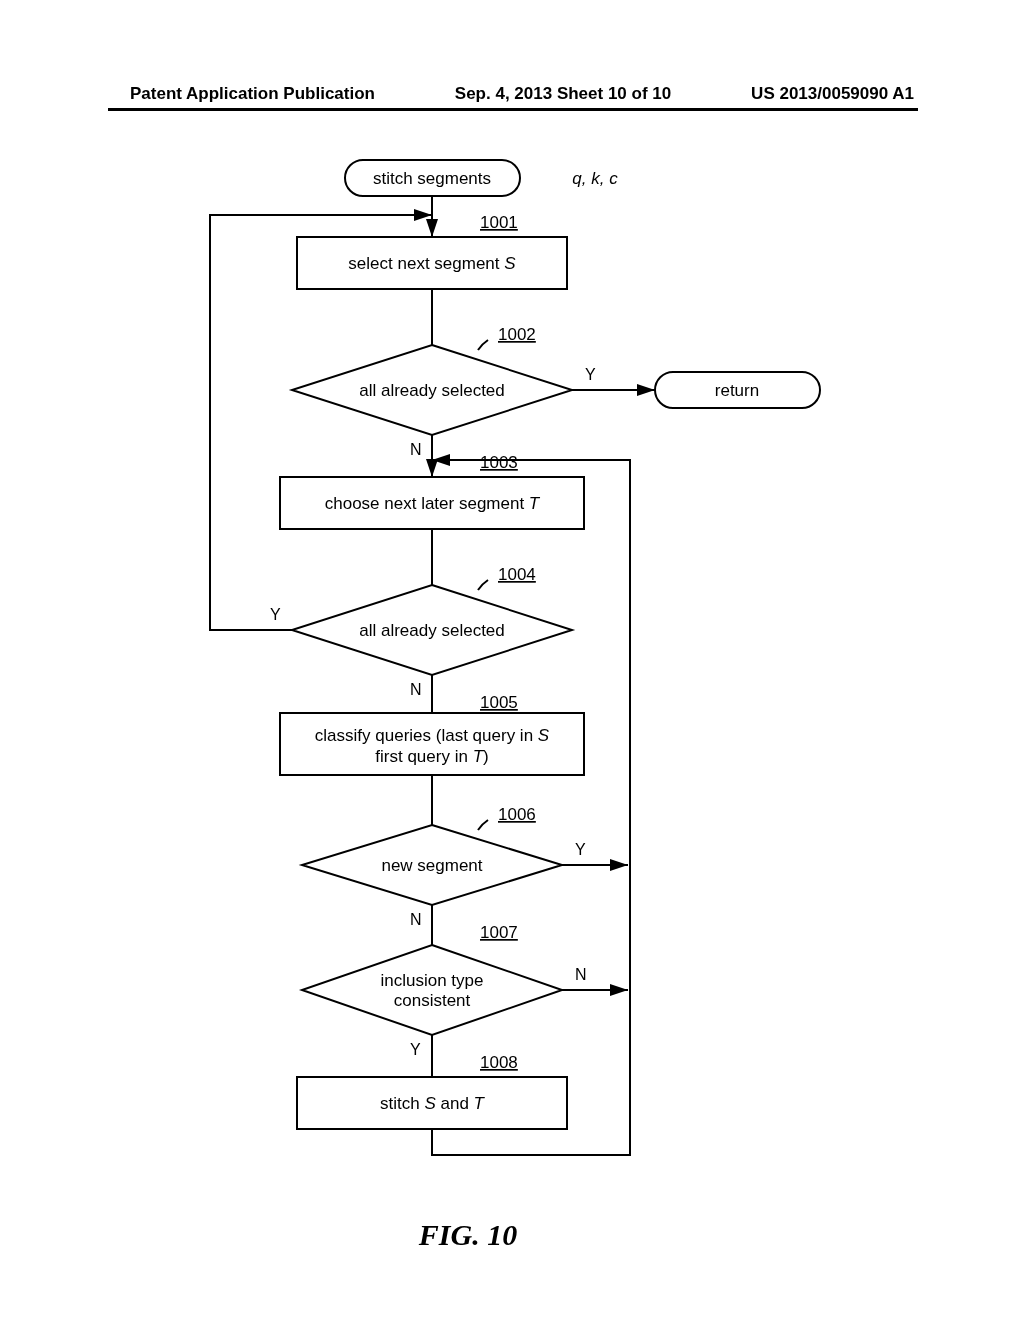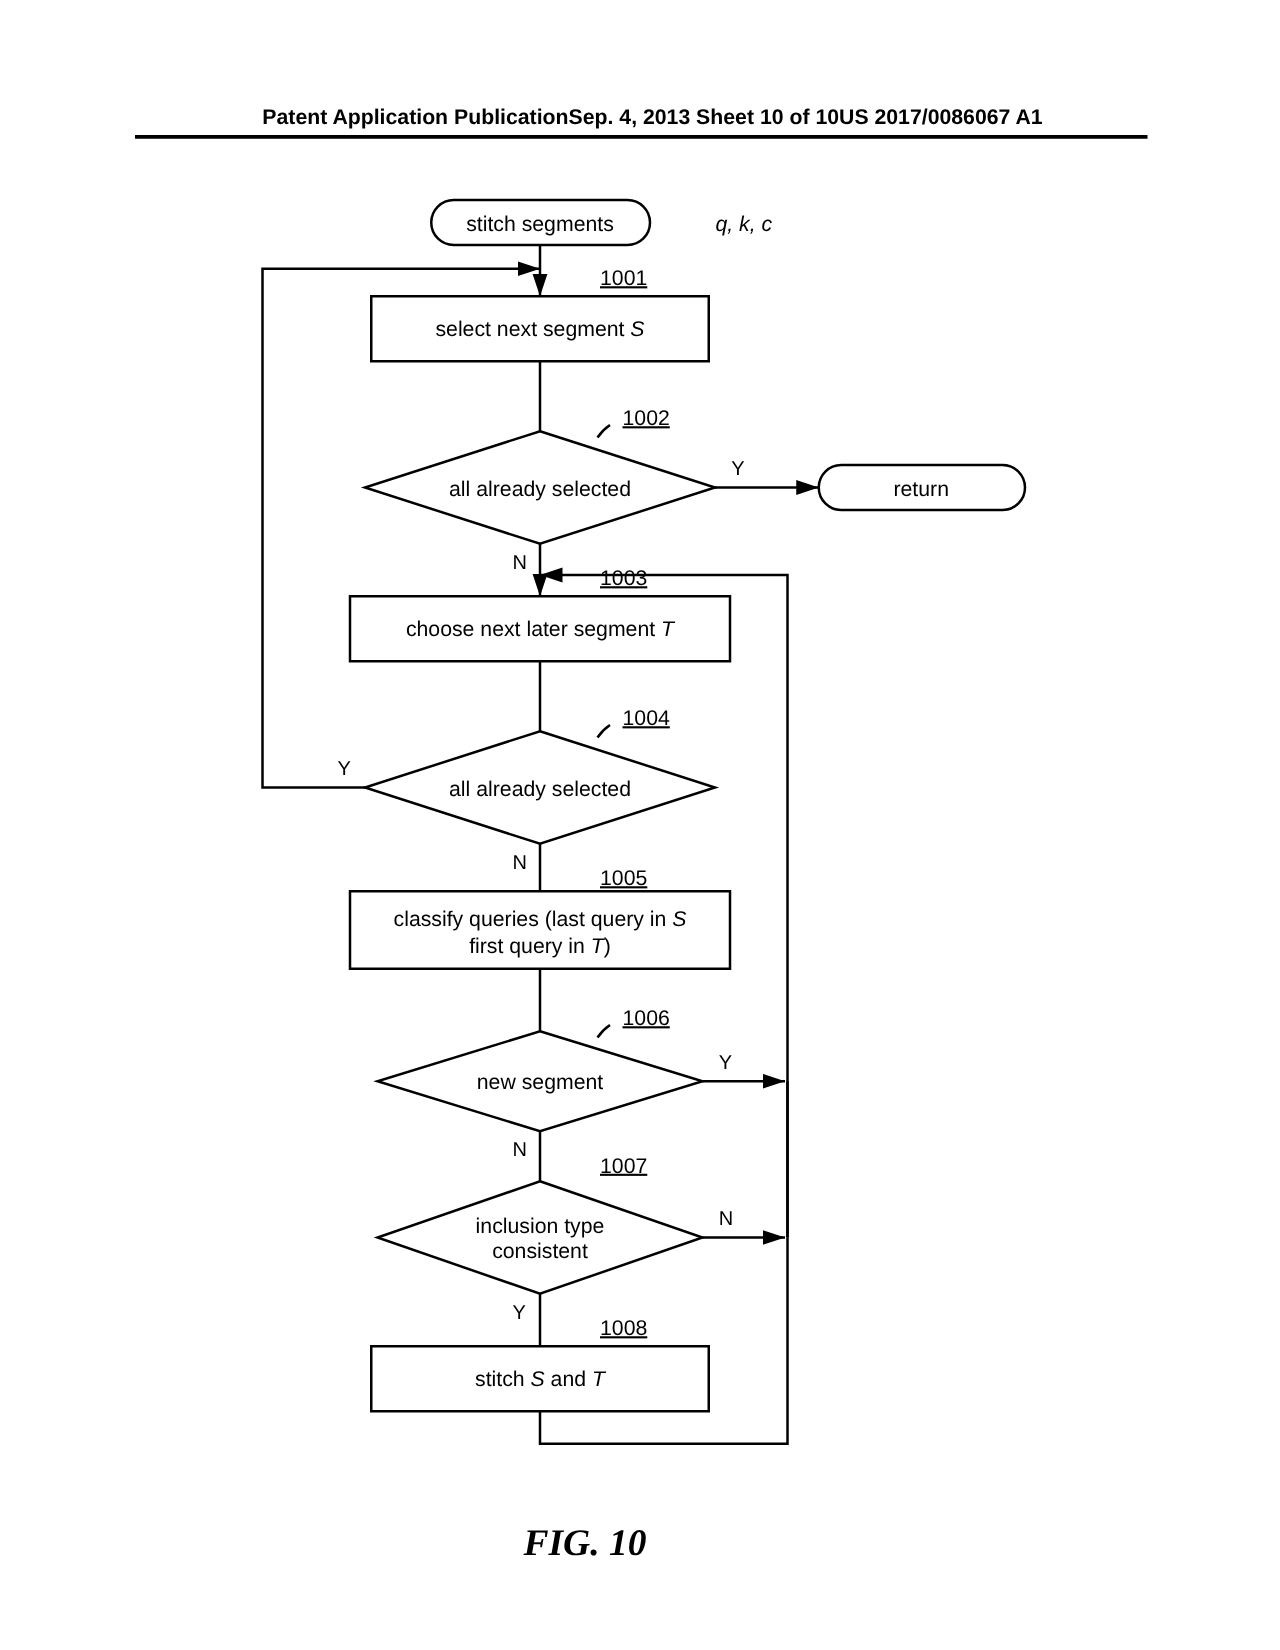--- a/index.html
+++ b/index.html
@@ -10,21 +10,21 @@
     width: 1024px;
     height: 1320px;
     position: relative;
   }
   .header {
     position: absolute;
     top: 84px;
     left: 0;
     width: 1024px;
     display: flex;
-    justify-content: center;
+    justify-content: space-between;
     font-weight: bold;
     font-size: 17px;
     padding: 0 110px 0 130px;
     box-sizing: border-box;
   }
   .header-line {
     position: absolute;
     top: 108px;
     left: 108px;
     width: 810px;
@@ -85,21 +85,21 @@
     font-weight: bold;
     font-size: 30px;
   }
 </style>
 </head>
 <body>
 
 <div class="header">
   <span>Patent Application Publication</span>
   <span>Sep. 4, 2013  Sheet 10 of 10</span>
-  <span>US 2017/0086067 A1</span>
+  <span>US 2013/0059090 A1</span>
 </div>
 <div class="header-line"></div>
 
 <svg width="1024" height="1060">
   <defs>
     <marker id="arrow" markerWidth="10" markerHeight="10" refX="9" refY="3" orient="auto">
       <path d="M0,0 L9,3 L0,6 Z" fill="black"></path>
     </marker>
   </defs>
 

